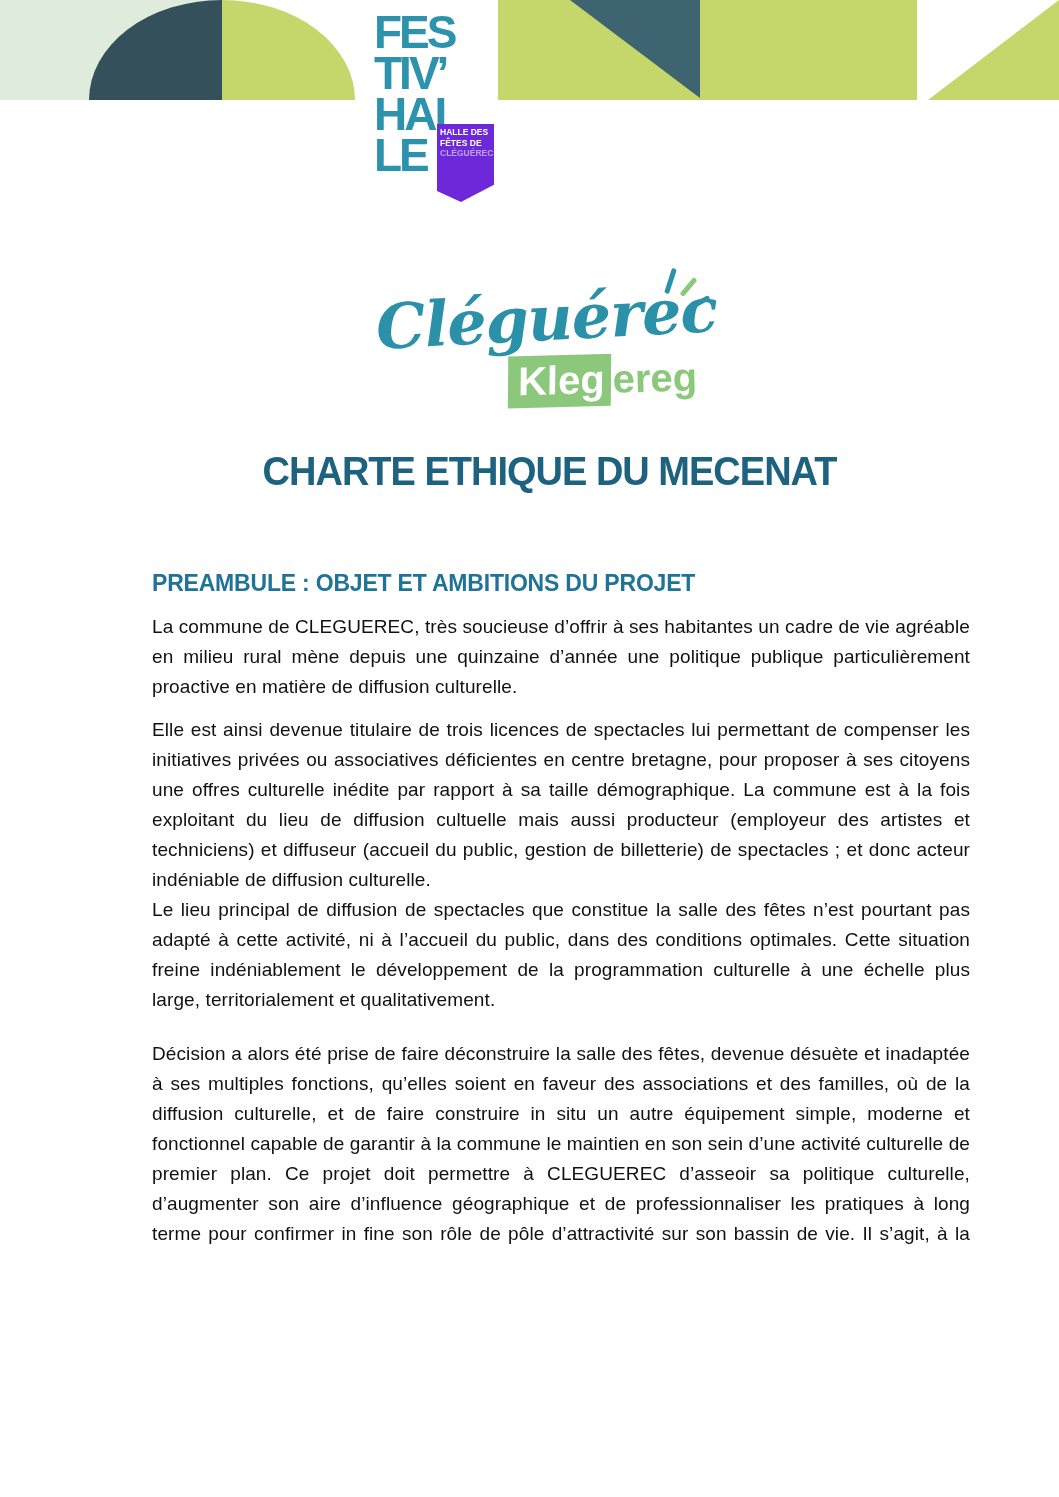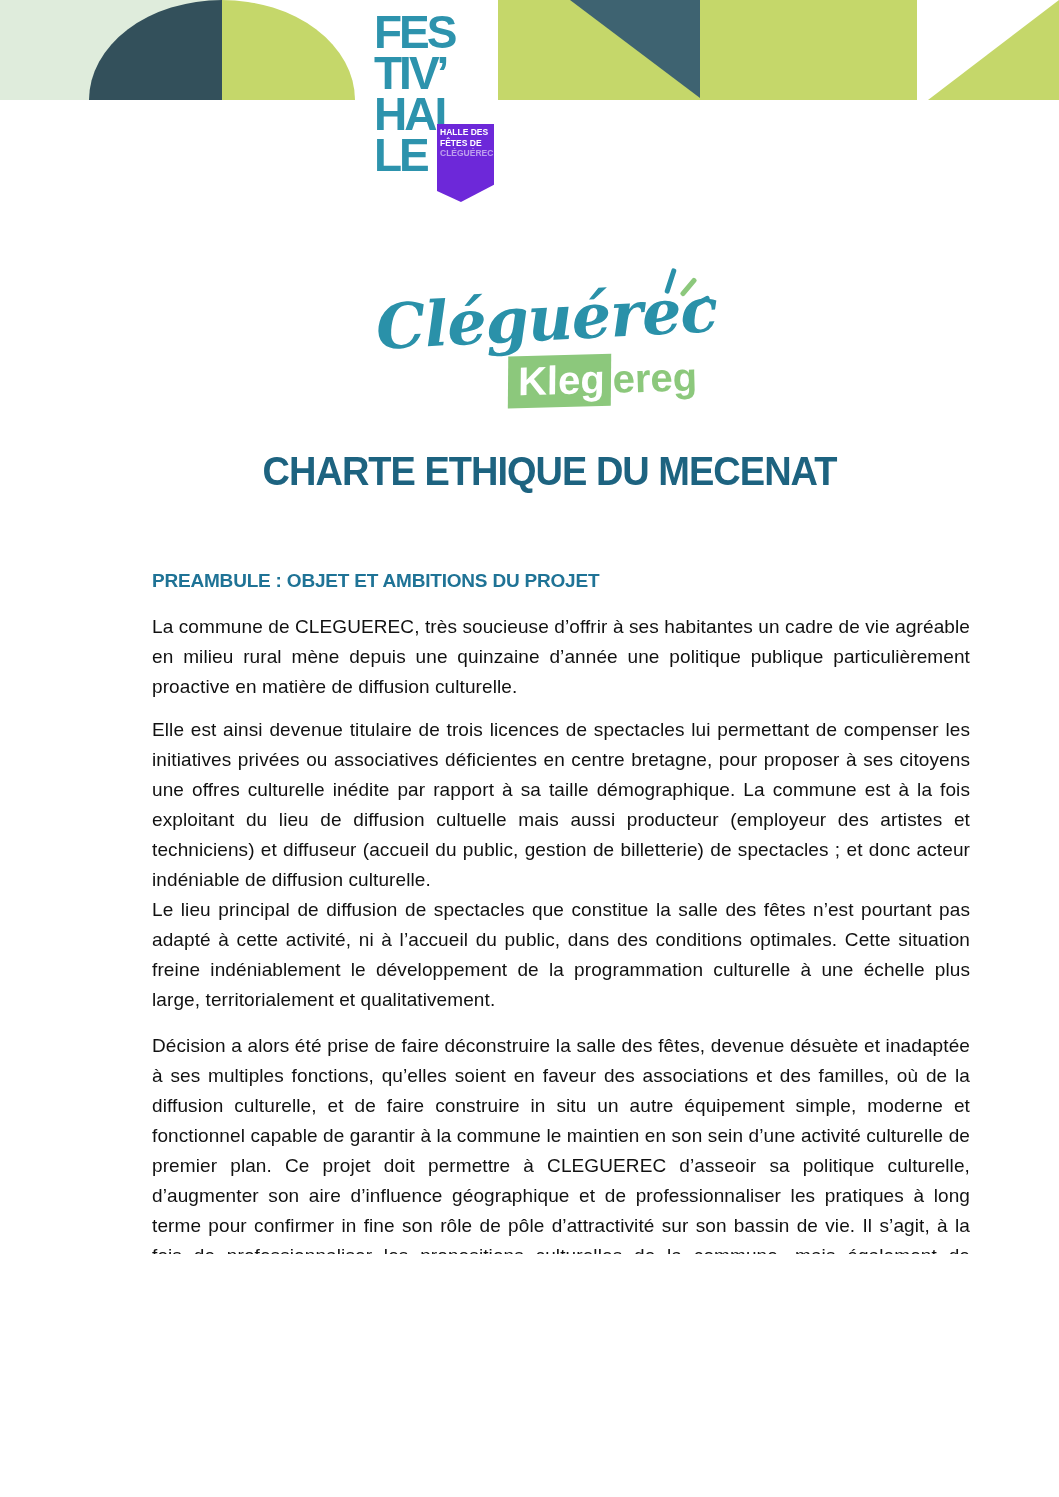--- a/index.html
+++ b/index.html
@@ -38,26 +38,26 @@
   .klg-wrap{left:508px;top:354px;transform:rotate(-1.5deg);}
   .klg-box{display:inline-block;background:#8cc87c;color:#ffffff;font-weight:700;font-size:40px;
     line-height:46px;padding:2px 6px 4px 10px;transform:skewX(-2deg);}
   .klg-rest{display:inline-block;color:#8cc87c;font-weight:700;font-size:40px;line-height:46px;
     margin-left:2px;}
 
   
   .doc-title{left:0;top:450px;width:1059px;text-align:center;margin:0;padding-left:40px;
     box-sizing:border-box;color:#1d6380;font-size:38px;font-weight:800;letter-spacing:-1px;
     transform:scaleY(1.08);}
-  .doc-heading{left:152px;top:570px;margin:0;color:#1f7396;font-size:19px;font-weight:800;
+  .doc-heading{left:152px;top:570px;margin:0;color:#1f7396;font-size:23px;font-weight:800;
     letter-spacing:-0.2px;}
   .doc-body{left:152px;top:612px;width:818px;color:#111111;}
   .doc-body p{margin:0;font-size:19px;line-height:30px;text-align:justify;letter-spacing:0.1px;}
   .doc-body p.gap-sm{margin-bottom:13px;}
-  .doc-body p.gap-md{margin-bottom:16px;}
+  .doc-body p.gap-md{margin-bottom:24px;}
 
   
   .deco-b-qdisc-green{left:62px;top:1346px;width:51px;height:54px;background:#63b87f;border-radius:100% 0 0 0;}
   .deco-b-mint-sq{left:113px;top:1346px;width:37px;height:54px;background:#cfe5d2;}
   .deco-b-lime-rect{left:0;top:1400px;width:113px;height:97px;background:#c5d76a;}
   .deco-b-dark-tri{left:152px;top:1400px;width:105px;height:97px;background:#31505a;
     clip-path:polygon(0 0,100% 100%,0 100%);}
   .deco-b-sq-lime-tri{left:288px;top:1395px;width:77px;height:75px;background:#c5d76a;
     clip-path:polygon(0 0,100% 0,100% 100%);}
   .deco-b-sq-steel-tri{left:288px;top:1395px;width:77px;height:75px;background:#3d6572;

